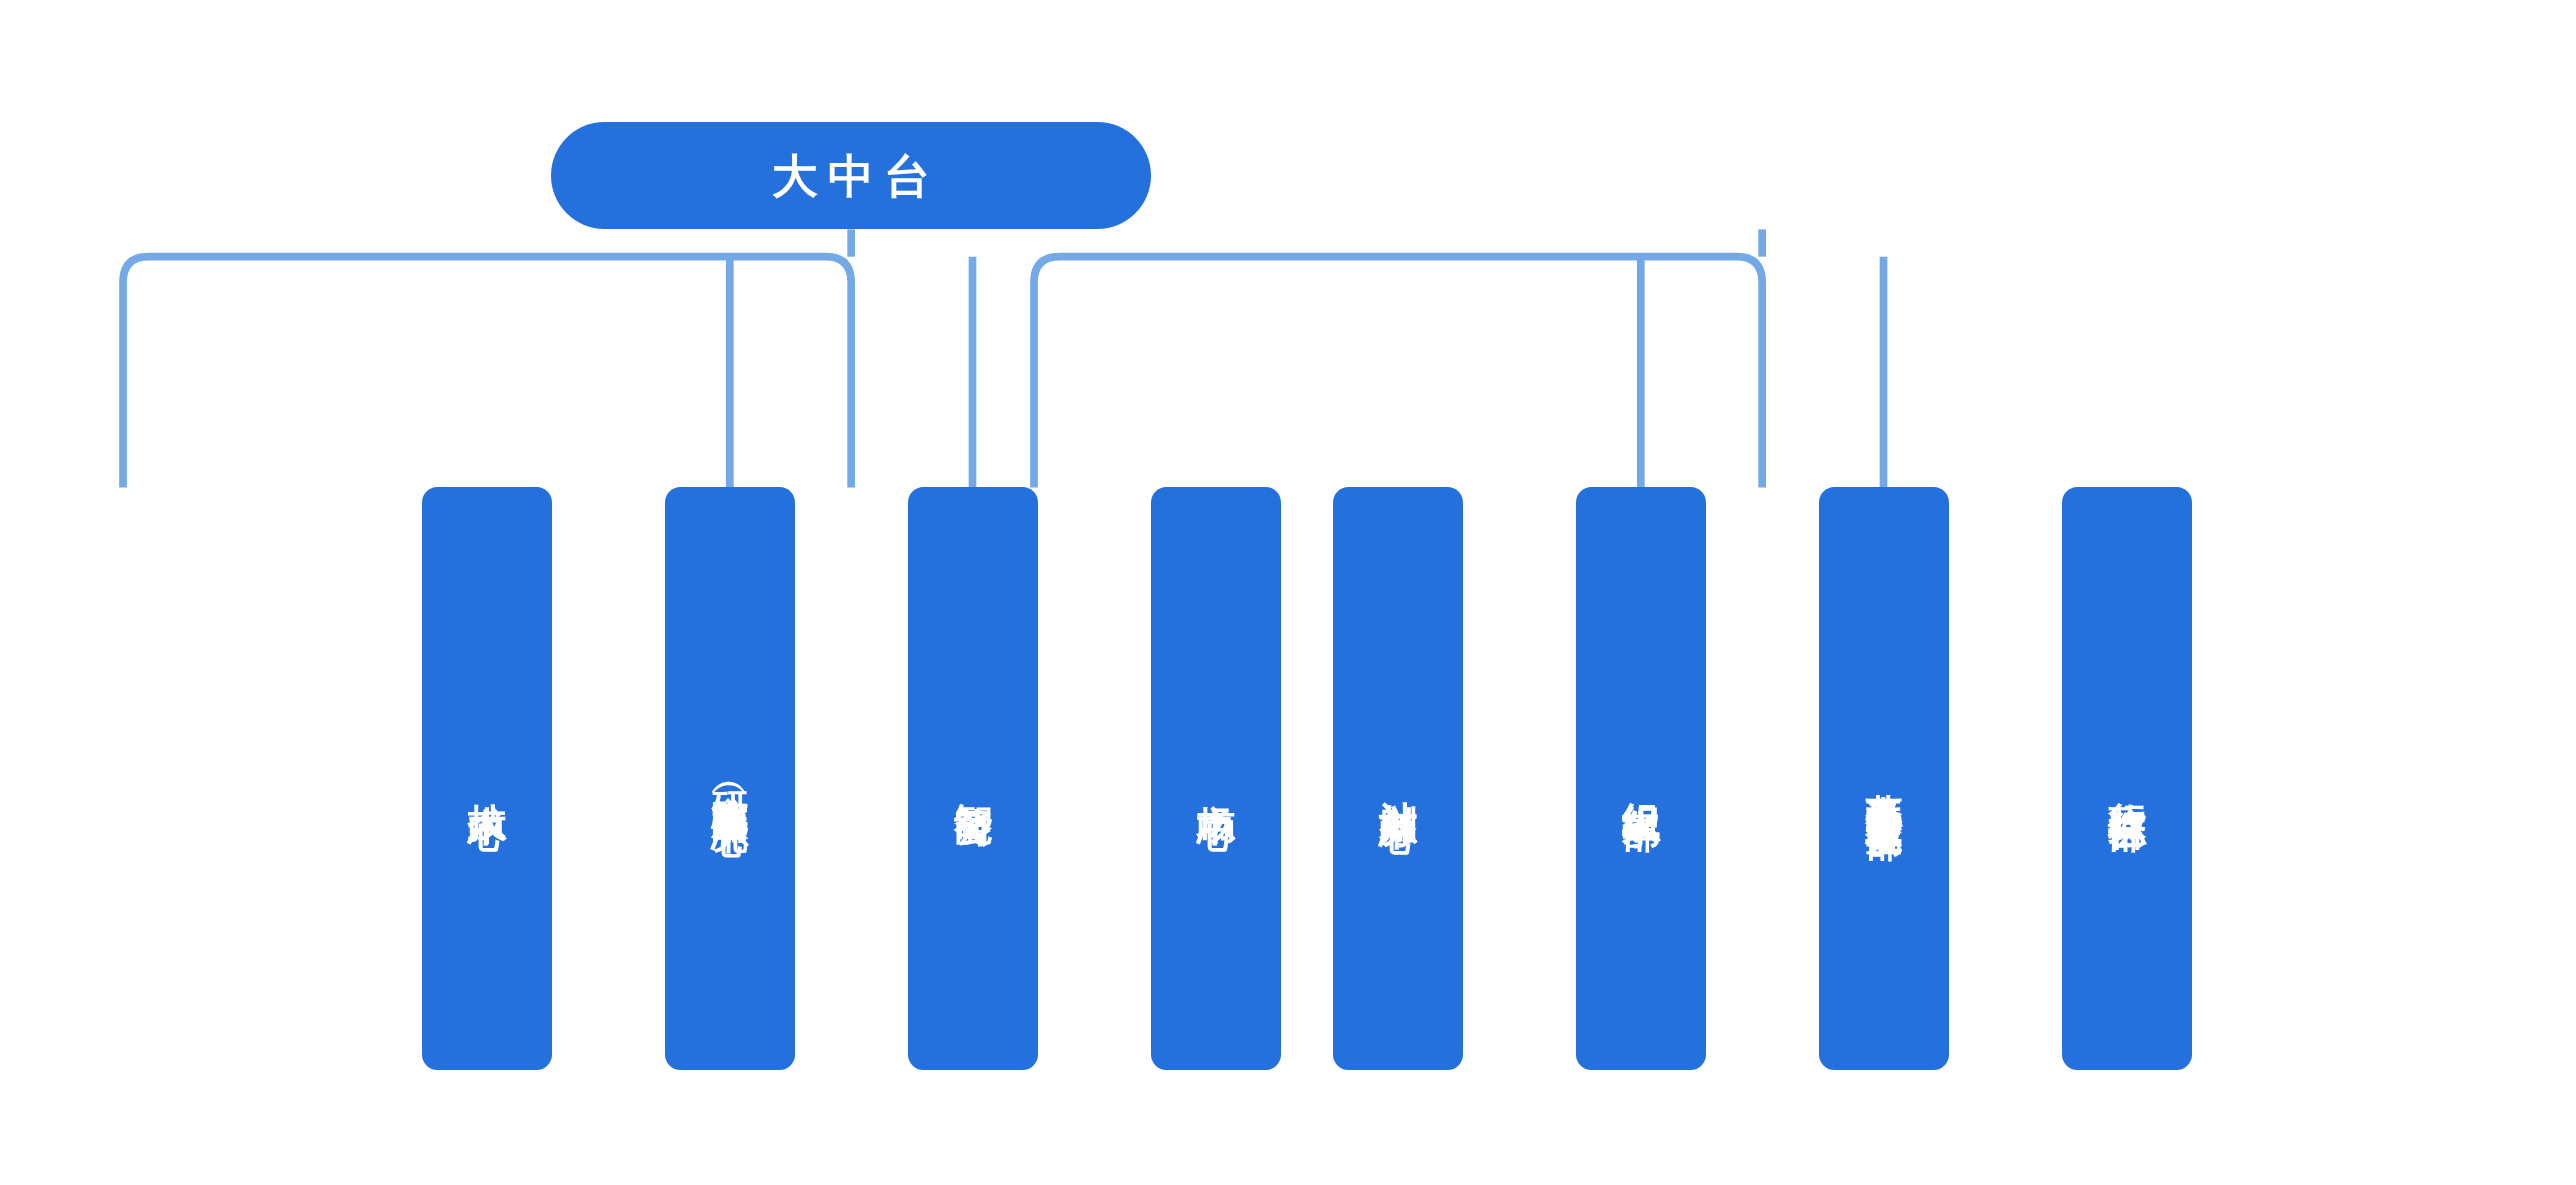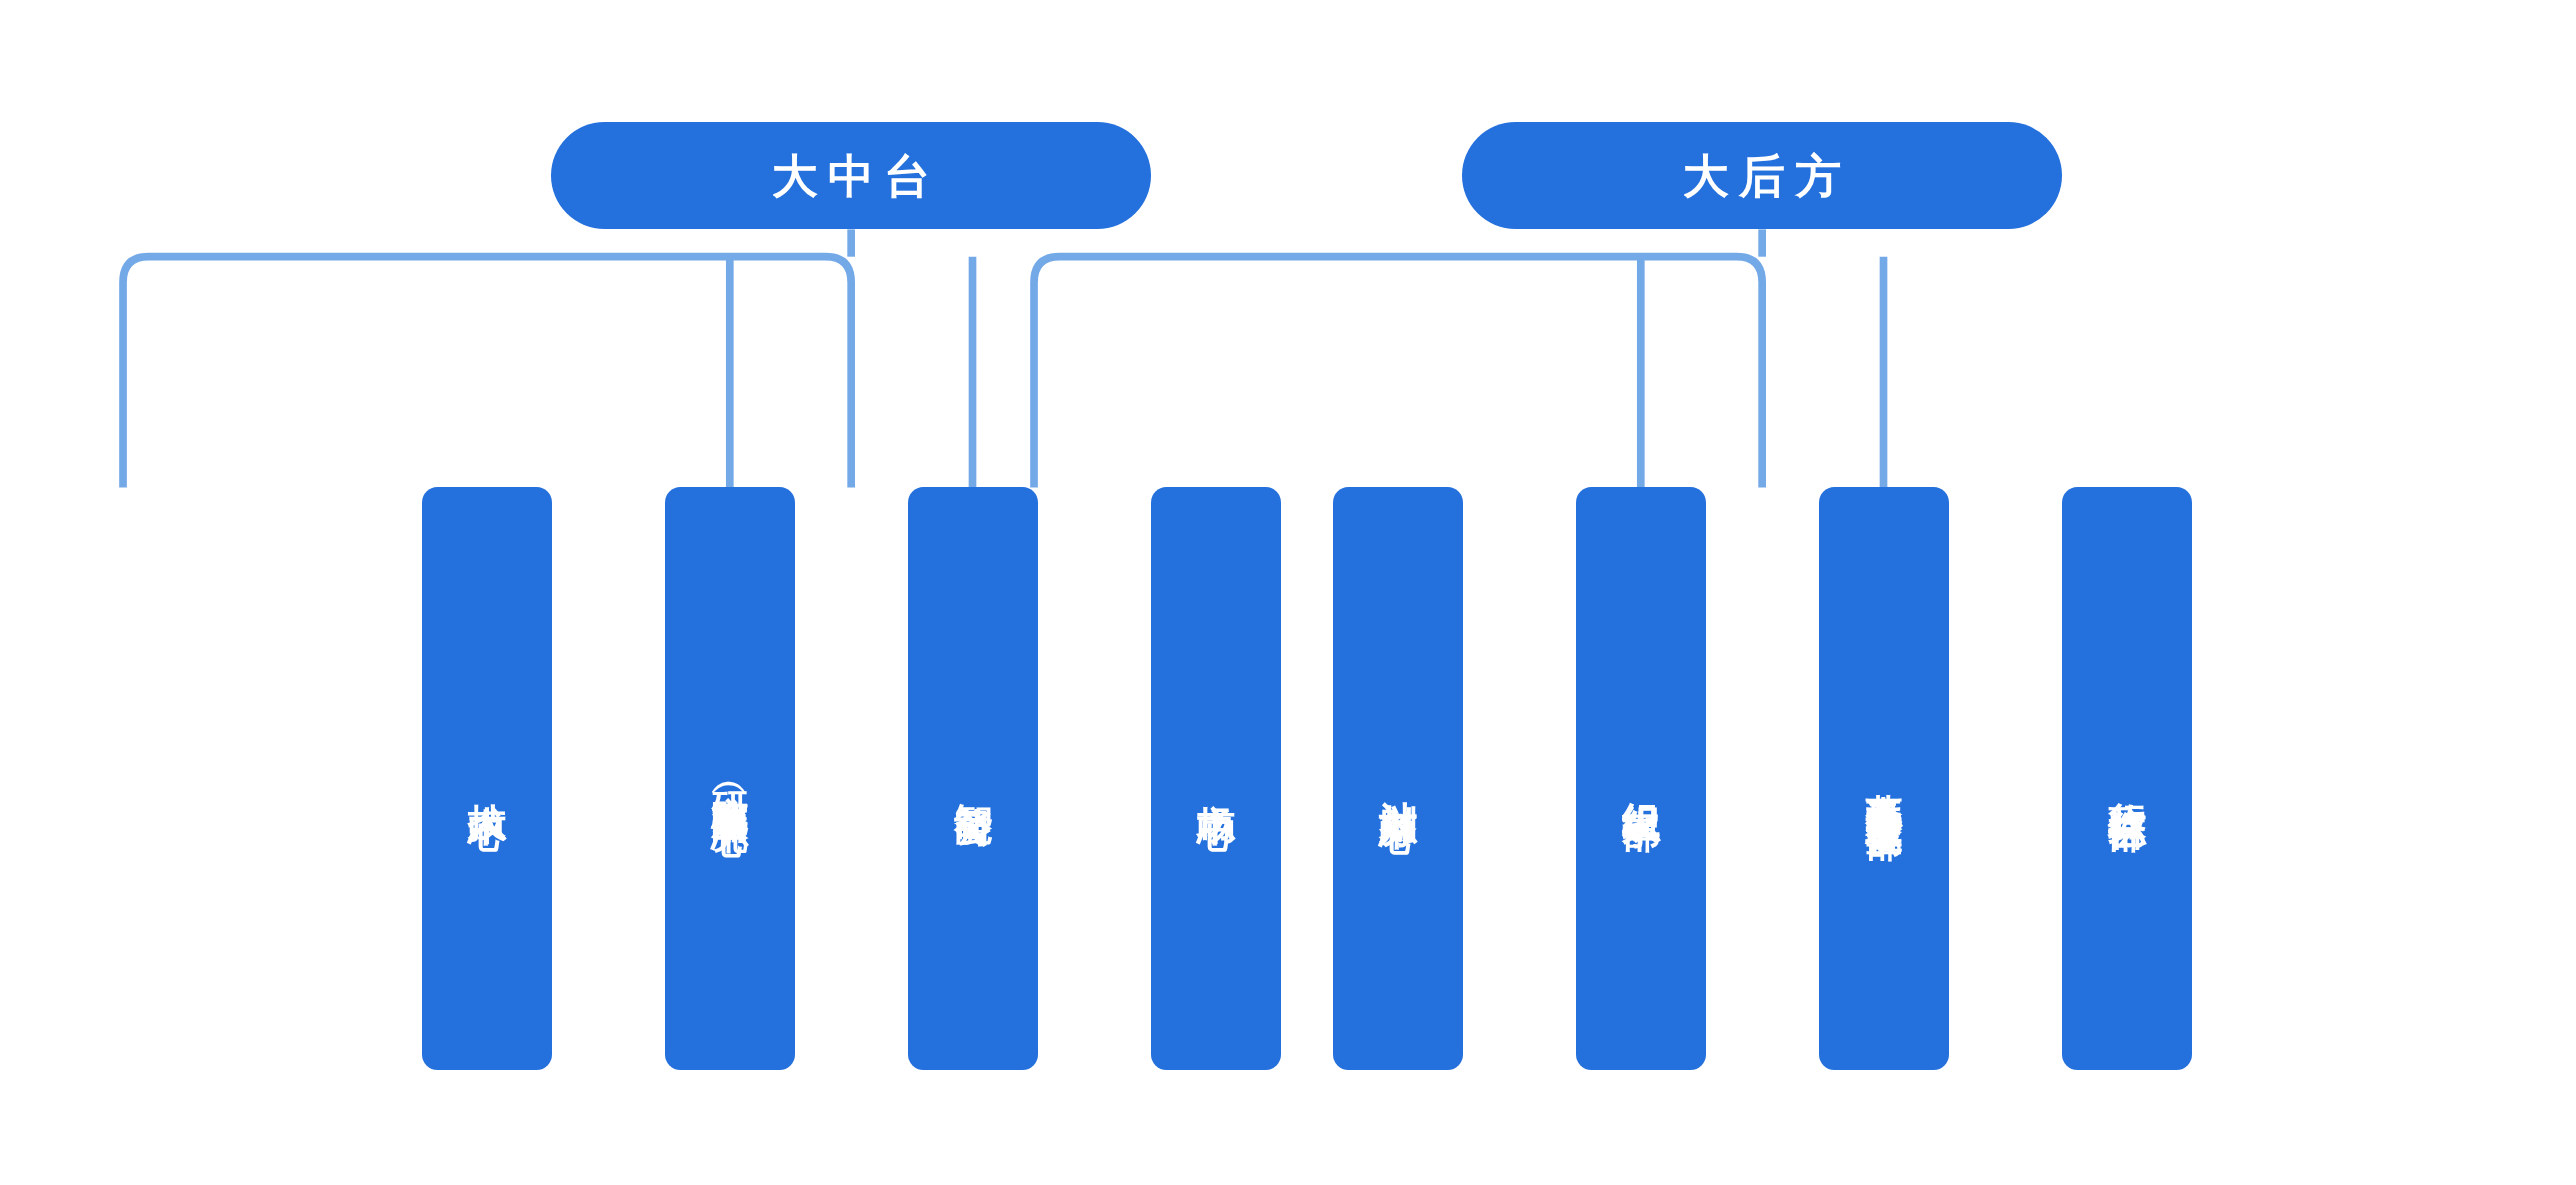--- a/index.html
+++ b/index.html
@@ -115,23 +115,20 @@
         <span class="leaf-label">智能公司</span>
       </div>
       <div class="leaf-box">
         <span class="leaf-label">市场中心</span>
       </div>
     </div>
   </div>
 
   <div class="group right">
 
-    <div class="pill">
-      <span class="pill-label">大后方</span>
-    </div>
 
     <svg class="connector" viewBox="0 0 1300 1387" width="1111" height="1186">
       <path d="M900 268 L900 300" stroke="#74a9e8" stroke-width="9" fill="none"></path>
       <path d="M474 570 L474 330 Q474 300 504 300 L1296 300 Q1326 300 1326 330 L1326 570" stroke="#74a9e8" stroke-width="9" fill="none" transform="translate(-426,0)"></path>
       <path d="M758 300 L758 570" stroke="#74a9e8" stroke-width="9" fill="none"></path>
       <path d="M1042 300 L1042 570" stroke="#74a9e8" stroke-width="9" fill="none"></path>
     </svg>
 
     <div class="boxes">
       <div class="leaf-box">

